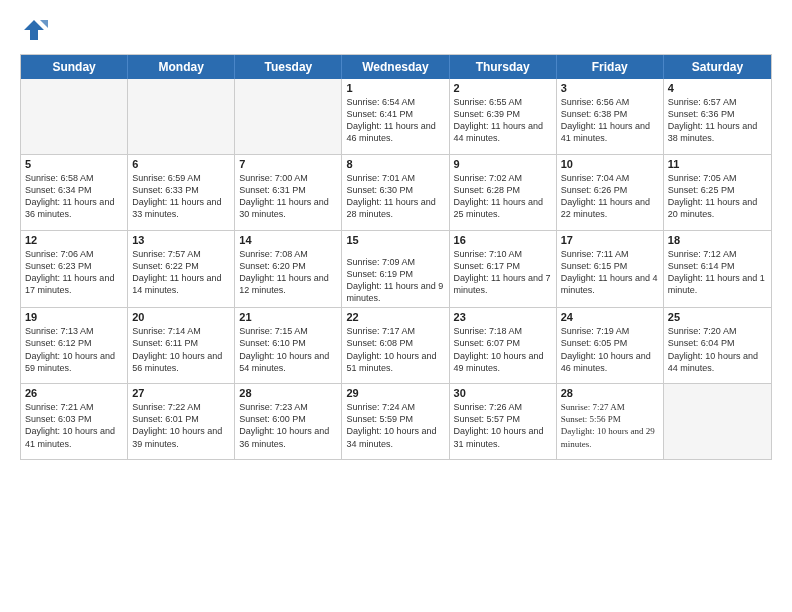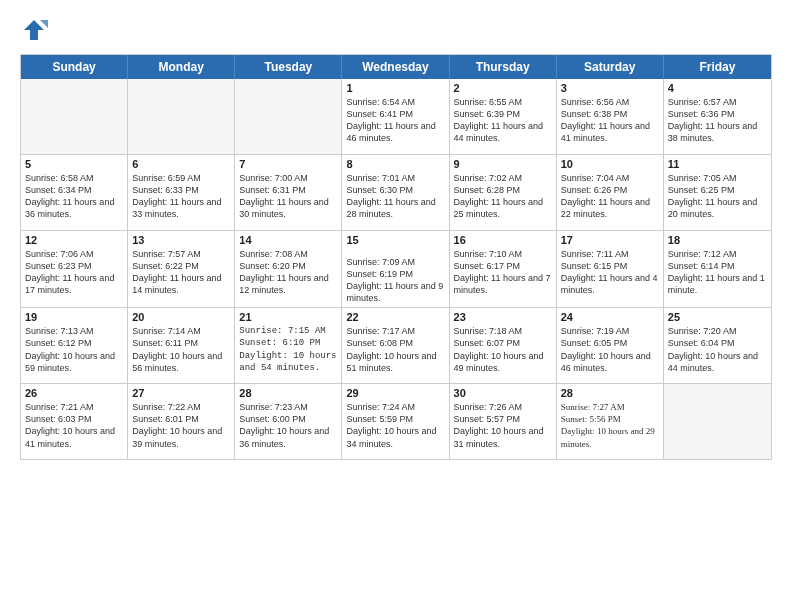--- a/index.html
+++ b/index.html
@@ -128,22 +128,22 @@
     </div>
   </div>
 
   <div class="calendar">
     <div class="cal-header" id="cal-header">
         <div class="cal-header-cell">Sunday</div>
         <div class="cal-header-cell">Monday</div>
         <div class="cal-header-cell">Tuesday</div>
         <div class="cal-header-cell">Wednesday</div>
         <div class="cal-header-cell">Thursday</div>
+        <div class="cal-header-cell">Friday</div>
         <div class="cal-header-cell">Saturday</div>
-        <div class="cal-header-cell">Friday</div>
       </div>
     <div class="cal-body" id="cal-body">
         <div class="cal-row">
           <div class="cal-cell empty"></div>
           <div class="cal-cell empty"></div>
           <div class="cal-cell empty"></div>
           <div class="cal-cell">
             <div class="day-num">1</div>
             <div class="cell-text" style="white-space: pre-line;">Sunrise: 6:54 AM
 Sunset: 6:41 PM
@@ -264,21 +264,21 @@
 Daylight: 10 hours and 59 minutes.</div>
           </div>
           <div class="cal-cell">
             <div class="day-num">20</div>
             <div class="cell-text" style="white-space: pre-line;">Sunrise: 7:14 AM
 Sunset: 6:11 PM
 Daylight: 10 hours and 56 minutes.</div>
           </div>
           <div class="cal-cell">
             <div class="day-num">21</div>
-            <div class="cell-text" style="white-space: pre-line; font-family: Liberation Mono, monospace;">Sunrise: 7:15 AM
+            <div class="cell-text" style="white-space: pre-line;">Sunrise: 7:15 AM
 Sunset: 6:10 PM
 Daylight: 10 hours and 54 minutes.</div>
           </div>
           <div class="cal-cell">
             <div class="day-num">22</div>
             <div class="cell-text" style="white-space: pre-line;">Sunrise: 7:17 AM
 Sunset: 6:08 PM
 Daylight: 10 hours and 51 minutes.</div>
           </div>
           <div class="cal-cell">

